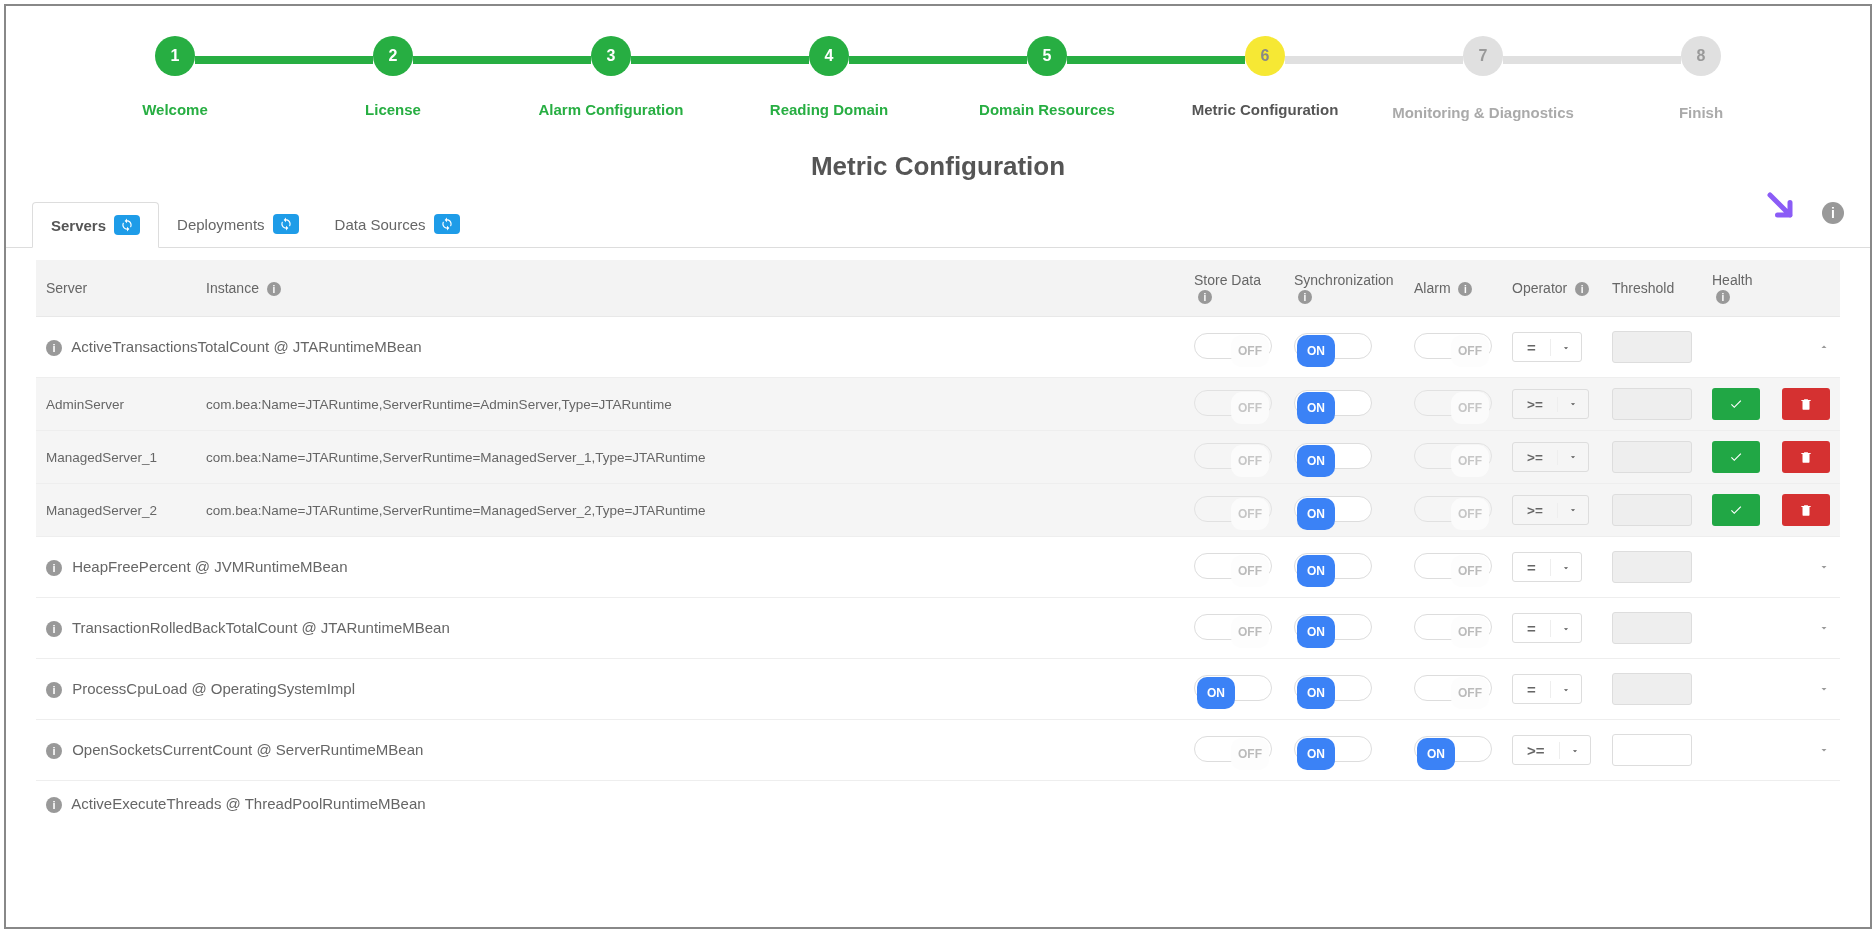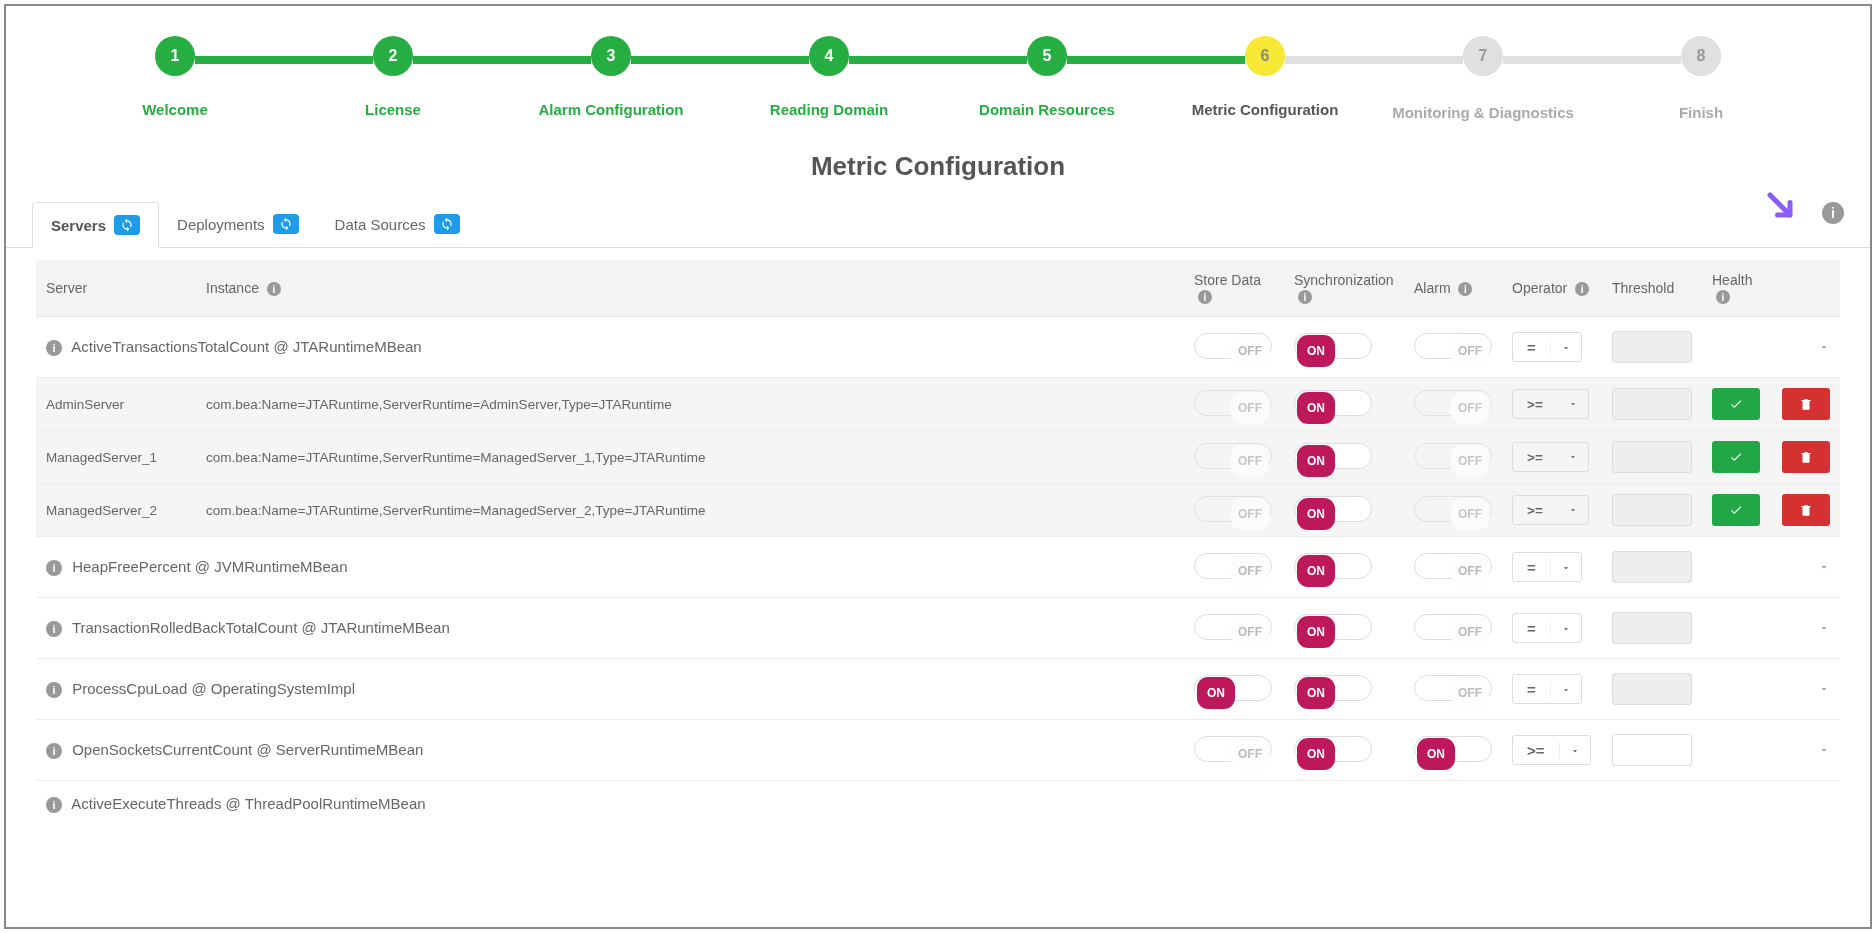--- a/index.html
+++ b/index.html
@@ -50,21 +50,21 @@
 .info-icon { width: 16px; height: 16px; border-radius: 50%; background: #999; color: #fff; display: inline-flex; align-items: center; justify-content: center; font-size: 11px; font-weight: bold; margin-right: 6px; vertical-align: middle; }
 .info-icon-sm { width: 14px; height: 14px; font-size: 10px; margin-left: 4px; margin-right: 0; }
 
 
 .toggle { width: 78px; height: 26px; border-radius: 13px; position: relative; display: inline-block; cursor: pointer; }
 .toggle.off { background: #fff; border: 1px solid #ddd; }
 .toggle.on { background: #fff; border: 1px solid #ddd; }
 .toggle .knob { position: absolute; width: 38px; height: 32px; border-radius: 11px; top: 1px; display: flex; align-items: center; justify-content: center; font-size: 12px; font-weight: bold; }
 .toggle.off .knob { right: 2px; background: #fdfdfd; color: #bbb; }
 .toggle.off::before { content: ''; position: absolute; left: 2px; top: 1px; width: 30px; height: 22px; }
-.toggle.on .knob { left: 2px; background: #be185d; color: #fff; }
+.toggle.on .knob { left: 2px; background: #3b82f6; color: #fff; border-radius: 10px; }
 .toggle.disabled { opacity: 0.8; background: #f5f5f5; }
 
 
 .op-select { display: inline-flex; align-items: center; border: 1px solid #ddd; border-radius: 3px; height: 30px; background: #fff; }
 .op-select.disabled { background: #f5f5f5; }
 .op-val { padding: 0 14px; font-weight: bold; color: #666; }
 .op-caret { padding: 0 10px; border-left: 1px solid #eee; color: #555; }
 .op-caret svg { width: 10px; height: 10px; fill: #555; }
 
 

